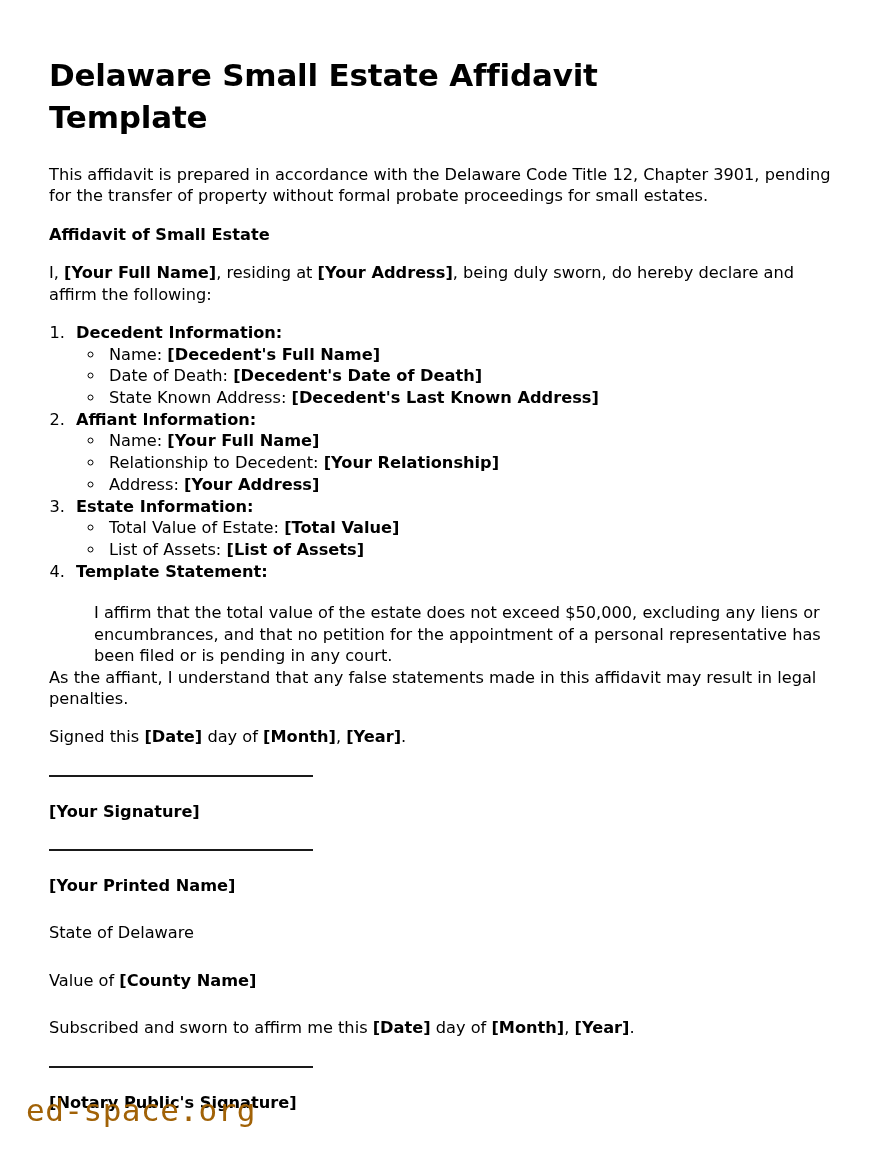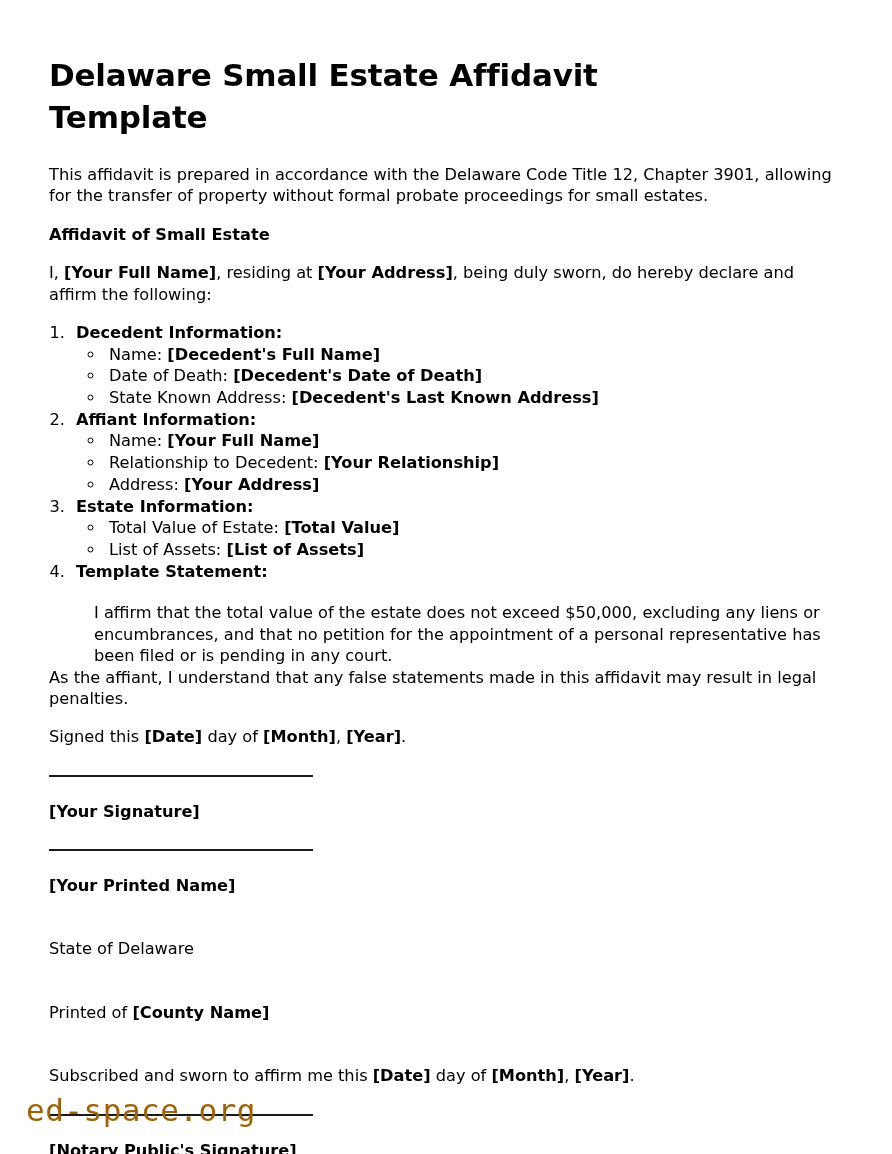--- a/index.html
+++ b/index.html
@@ -100,42 +100,42 @@
   .sig-label {
     font-size: 16.2px;
     font-weight: bold;
     line-height: 1.32;
     margin: 24px 0 0 0;
   }
 
   .notary-line {
     font-size: 16.2px;
     line-height: 1.32;
-    margin: 42px 0 0 0;
+    margin: 26px 0 0 0;
   }
 
   .watermark {
     position: absolute;
     left: 26px;
     top: 1092px;
     font-family: "DejaVu Sans Mono", "Liberation Mono", monospace;
     font-size: 31px;
     letter-spacing: 0.5px;
     color: #8a8a8a;
     white-space: nowrap;
   }
 </style>
 </head>
 <body>
 
 <div class="page">
 
   <h1 class="doc-title">Delaware Small Estate Affidavit Template</h1>
 
-  <p class="body-text">This affidavit is prepared in accordance with the Delaware Code Title 12, Chapter 3901, allowing for the transfer of property without formal probate proceedings for small estates.</p>
+  <p class="body-text">This affidavit is prepared in accordance with the Delaware Code Title 12, Chapter 3901, pending for the transfer of property without formal probate proceedings for small estates.</p>
 
   <h2 class="section-heading">Affidavit of Small Estate</h2>
 
   <p class="body-text"><span>I, </span><b>[Your Full Name]</b><span>, residing at </span><b>[Your Address]</b><span>, being duly sworn, do hereby declare and affirm the following:</span></p>
 
   <ol class="main-list">
 
     <li>
       <span class="item-label">Decedent Information:</span>
       <ul class="sub-list">
@@ -174,21 +174,21 @@
   <p class="body-text"><span>Signed this </span><b>[Date]</b><span> day of </span><b>[Month]</b><span>, </span><b>[Year]</b><span>.</span></p>
 
   <div class="sig-rule"></div>
   <div class="sig-label">[Your Signature]</div>
 
   <div class="sig-rule"></div>
   <div class="sig-label">[Your Printed Name]</div>
 
   <div class="notary-line">State of Delaware</div>
 
-  <div class="notary-line"><span>Printed of </span><b>[County Name]</b></div>
+  <div class="notary-line"><span>Value of </span><b>[County Name]</b></div>
 
   <div class="notary-line"><span>Subscribed and sworn to affirm me this </span><b>[Date]</b><span> day of </span><b>[Month]</b><span>, </span><b>[Year]</b><span>.</span></div>
 
   <div class="sig-rule"></div>
   <div class="sig-label">[Notary Public's Signature]</div>
 
 </div>
 
 <div class="watermark" style="color: #a16207;">ed-space.org</div>
 

